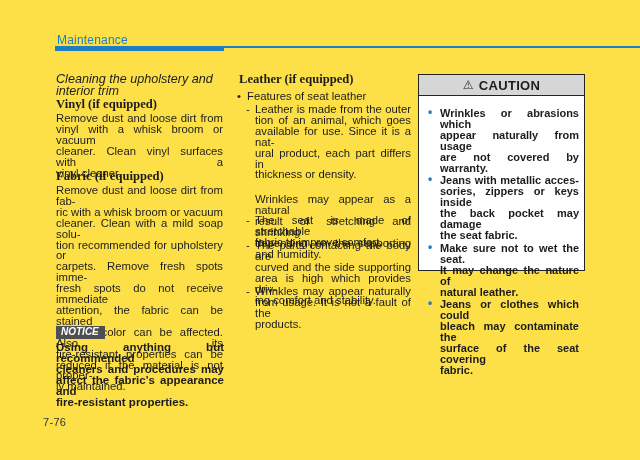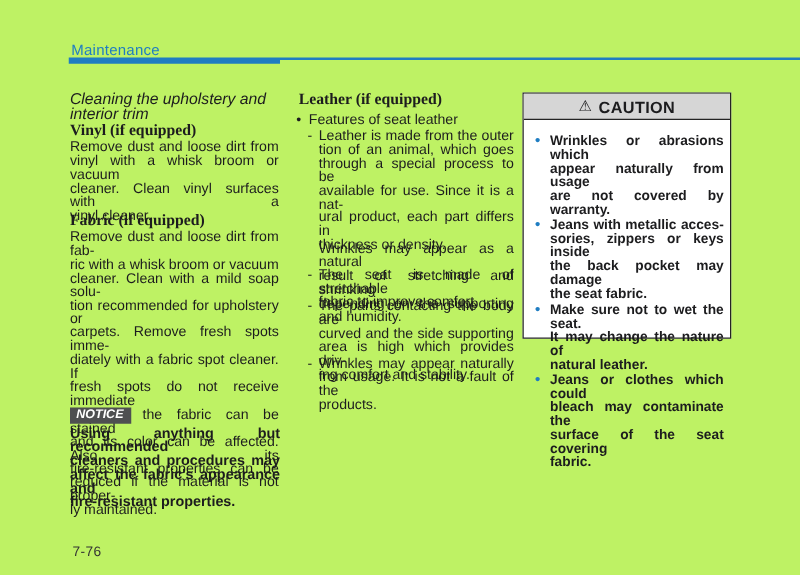--- a/index.html
+++ b/index.html
@@ -6,21 +6,21 @@
     --accent-blue:#1f7dc2;
     --text:#1c1c1e;
     --caution-header-bg:#d6d6d6;
     --notice-badge-bg:#4e4f51;
   }
   *{margin:0;padding:0;box-sizing:border-box;}
   html,body{background:#ffffff;}
   .page{
     position:relative;
     width:640px;height:460px;
-    background:#bef264;
+    background:#fde047;
     font-family:"Liberation Sans", sans-serif;
     color:var(--text);
     overflow:hidden;
   }
   
   .chapter-title{
     position:absolute;left:57px;top:33px;
     font-size:12px;color:var(--accent-blue);
     letter-spacing:.2px;
   }
@@ -85,22 +85,22 @@
     position:relative;padding-left:21px;margin-top:2px;
     font-size:11px;font-weight:bold;line-height:10.9px;
   }
   .c-item:first-child{margin-top:0;}
   .c-item .marker{
     position:absolute;left:9px;top:-1px;color:var(--accent-blue);
     font-size:12px;
   }
   
   .page-number{
-    position:absolute;left:58px;top:416px;
-    font-size:11px;color:#333;letter-spacing:.3px;margin-top:20px;
+    position:absolute;left:43px;top:416px;
+    font-size:11px;color:#333;letter-spacing:.3px;
   }
 </style>
 </head>
 <body>
 
 <div class="page">
 
   <div class="chapter-title">Maintenance</div>
   <div class="bar-thick"></div>
   <div class="bar-thin"></div>
@@ -118,21 +118,20 @@
       <div class="ln">vinyl cleaner.</div>
     </div>
 
   <div class="serif-title fabric-title">Fabric (if equipped)</div>
   <div class="body-txt fabric-para">
       <div class="ln jl">Remove dust and loose dirt from fab-</div>
       <div class="ln jl">ric with a whisk broom or vacuum</div>
       <div class="ln jl">cleaner. Clean with a mild soap solu-</div>
       <div class="ln jl">tion recommended for upholstery or</div>
       <div class="ln jl">carpets. Remove fresh spots imme-</div>
-      <div class="ln jl">diately with a fabric spot cleaner. If</div>
       <div class="ln jl">fresh spots do not receive immediate</div>
       <div class="ln jl">attention, the fabric can be stained</div>
       <div class="ln jl">and its color can be affected. Also, its</div>
       <div class="ln jl">fire-resistant properties can be</div>
       <div class="ln jl">reduced if the material is not proper-</div>
       <div class="ln">ly maintained.</div>
     </div>
 
   <div class="notice-badge">NOTICE</div>
   <div class="body-txt bold-txt notice-para">
@@ -147,21 +146,20 @@
   <div class="body-txt mc-feature">
     <span class="marker">•</span>
     <span>Features of seat leather</span>
   </div>
 
   <div class="body-txt mc-item mc-i1">
     <span class="marker">-</span>
     <div>
         <div class="ln jl">Leather is made from the outer</div>
         <div class="ln jl">tion of an animal, which goes</div>
-        <div class="ln jl">through a special process to be</div>
         <div class="ln jl">available for use. Since it is a nat-</div>
         <div class="ln jl">ural product, each part differs in</div>
         <div class="ln">thickness or density.</div>
       </div>
   </div>
   <div class="body-txt mc-item mc-i2">
     <span class="marker"></span>
     <div>
         <div class="ln jl">Wrinkles may appear as a natural</div>
         <div class="ln jl">result of stretching and shrinking</div>

